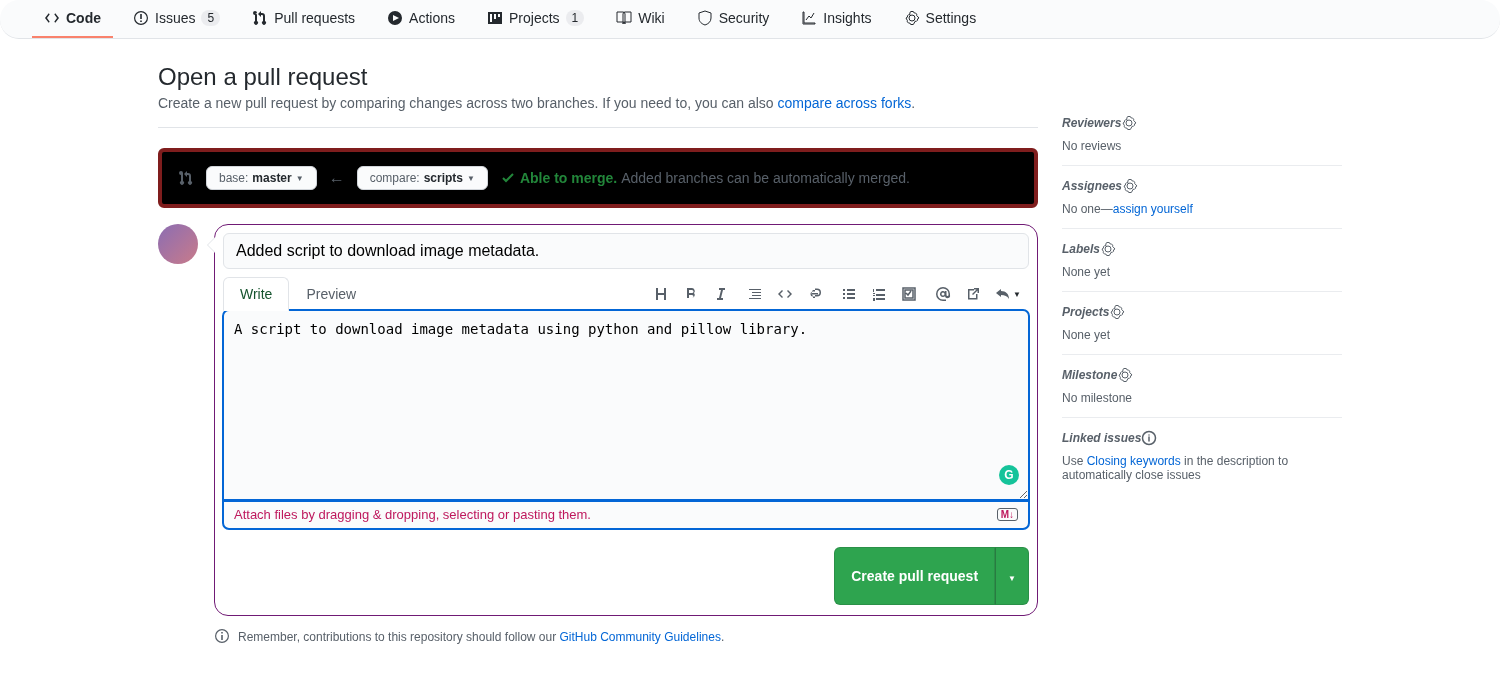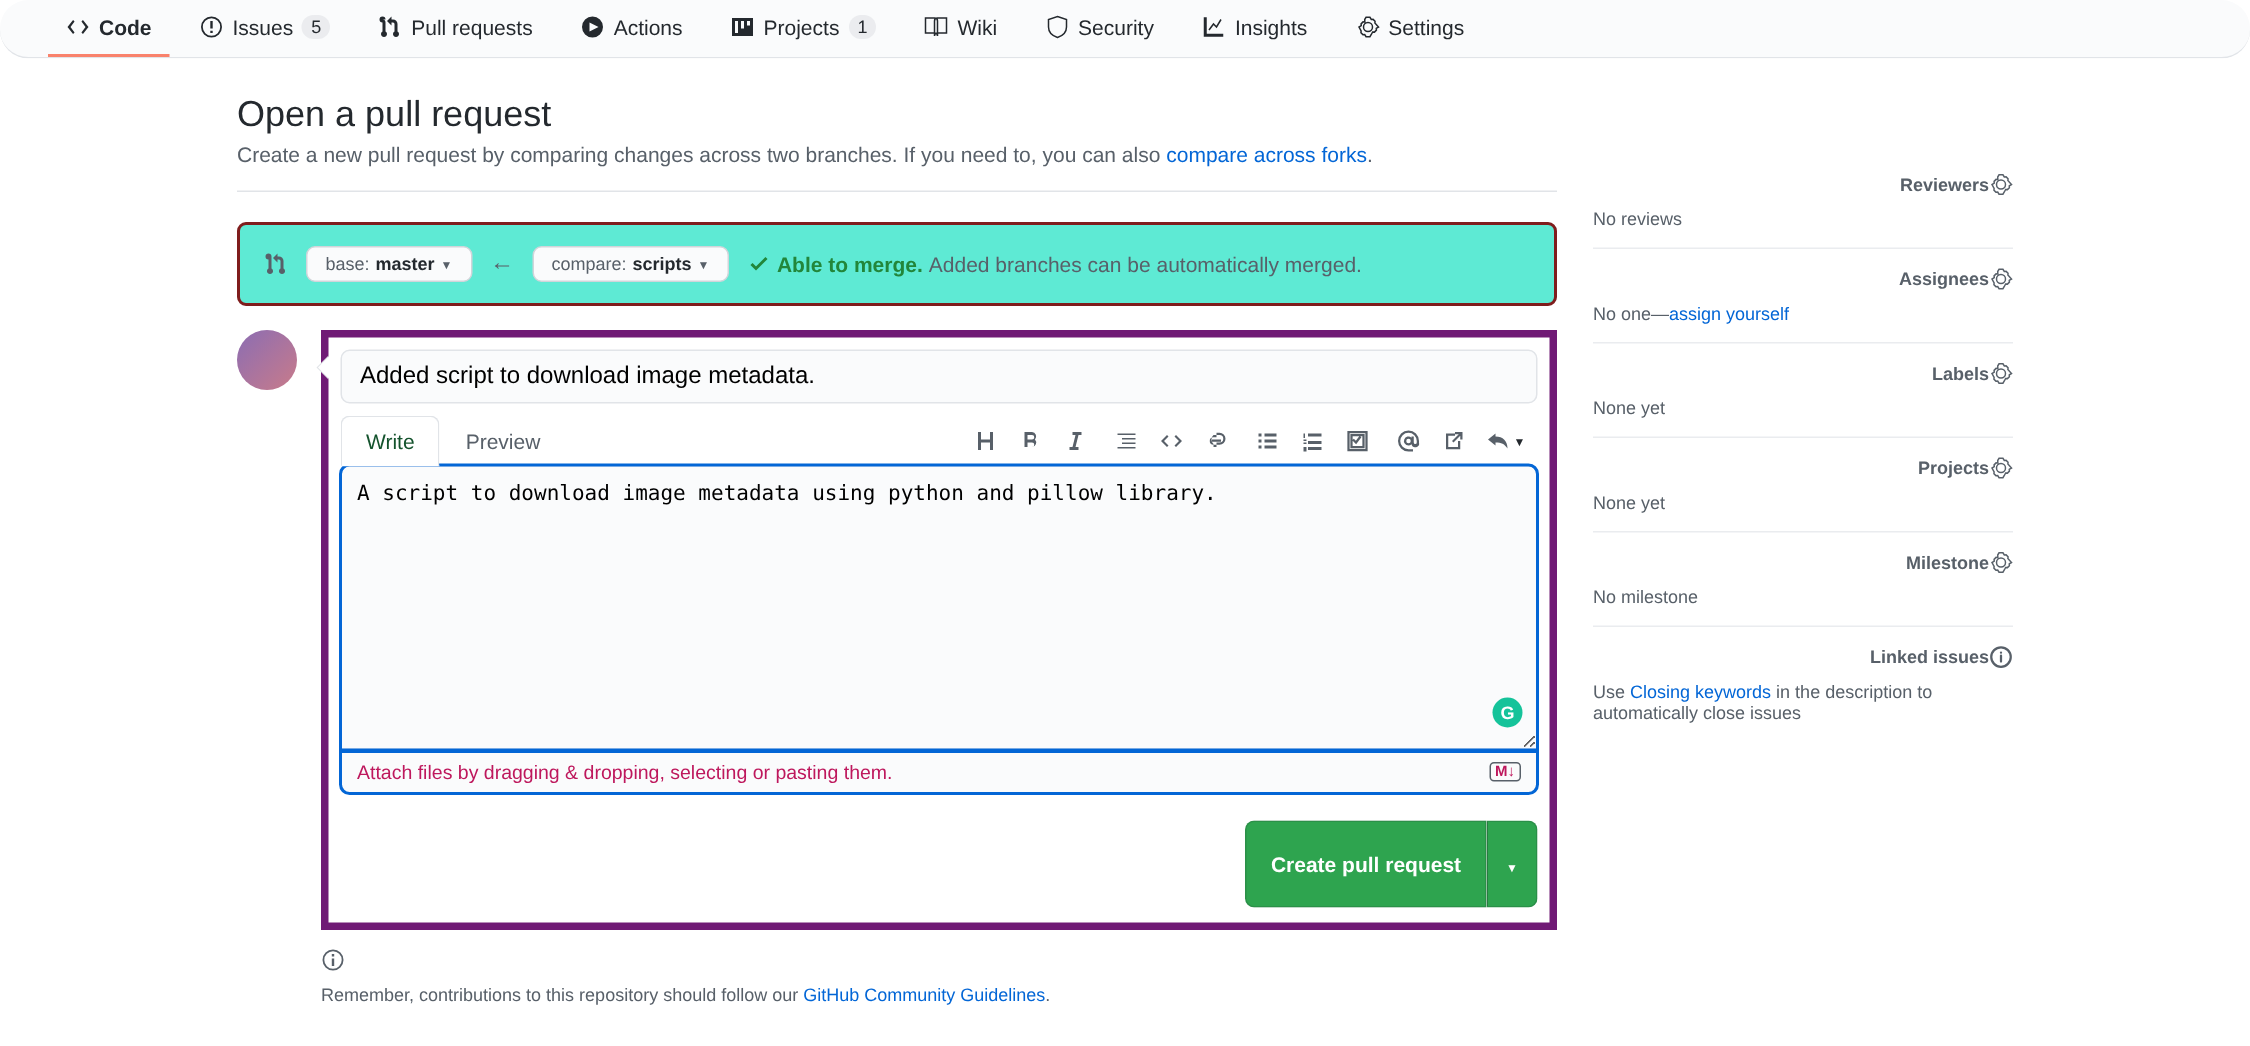--- a/index.html
+++ b/index.html
@@ -10,30 +10,30 @@
 .repo-nav-item { display: flex; align-items: center; gap: 6px; padding: 10px 12px; font-size: 14px; color: #24292e; border-bottom: 2px solid transparent; cursor: pointer; }
 .repo-nav-item.selected { border-bottom-color: #f9826c; font-weight: 600; }
 .repo-nav-item .badge { background: #d1d5da60; padding: 1px 6px; border-radius: 10px; font-size: 12px; font-weight: 500; }
 
 .container { max-width: 1216px; margin: 0 auto; padding: 24px 16px; display: flex; gap: 24px; }
 .main-col { flex: 1; }
 
 .page-title { font-size: 24px; font-weight: 400; margin-bottom: 4px; }
 .subtitle { color: #586069; font-size: 14px; margin-bottom: 20px; padding-bottom: 16px; border-bottom: 1px solid #e1e4e8; }
 
-.compare-box { border: 2px solid #7f1d1d; border-radius: 6px; background: #5eead4; padding: 14px 16px; display: flex; align-items: center; gap: 12px; margin-bottom: 16px; }
+.compare-box { border: 4px solid #7f1d1d; border-radius: 6px; background: #000000; padding: 14px 16px; display: flex; align-items: center; gap: 12px; margin-bottom: 16px; }
 .branch-btn { background: #fafbfc; border: 1px solid #d1d5da; border-radius: 6px; padding: 4px 12px; font-size: 12px; color: #586069; cursor: pointer; display: inline-flex; align-items: center; gap: 4px; }
 .branch-btn strong { color: #24292e; }
 .merge-status { color: #586069; font-size: 14px; display: flex; align-items: flex-end; gap: 4px; }
 .merge-status .ok { color: #22863a; font-weight: 600; }
 
 .compose-row { display: flex; gap: 16px; align-items: flex-start; }
 .avatar { width: 40px; height: 40px; border-radius: 50%; background: linear-gradient(135deg, #8b6db3, #c97b8a); flex-shrink: 0; }
 
-.compose-box { flex: 1; border: 5px solid #701a75; border-radius: 0; position: relative; background: #fff; }
+.compose-box { flex: 1; border: 1px solid #701a75; border-radius: 14px; position: relative; background: #fff; }
 .compose-box::before { content: ""; position: absolute; left: -8px; top: 12px; width: 0; height: 0; border-top: 8px solid transparent; border-bottom: 8px solid transparent; border-right: 8px solid #e1e4e8; }
 .compose-box::after { content: ""; position: absolute; left: -7px; top: 12px; width: 0; height: 0; border-top: 8px solid transparent; border-bottom: 8px solid transparent; border-right: 8px solid #fff; }
 
 .title-input { width: calc(100% - 16px); margin: 8px; padding: 8px 12px; font-size: 16px; border: 1px solid #e1e4e8; border-radius: 6px; background: #fafbfc; }
 
 .tabs-row { display: flex; align-items: center; justify-content: space-between; padding: 0 8px; }
 .tabs { display: flex; }
 .tab { padding: 8px 16px; font-size: 14px; color: #586069; cursor: pointer; border: 1px solid transparent; border-radius: 6px 6px 0 0; background: transparent; }
 .tab.active { background: #fff; border-color: #e1e4e8; border-bottom-color: #fff; color: #14532d; position: relative; z-index: 1; }
 .toolbar { display: flex; gap: 18px; padding-right: 8px; }
@@ -43,25 +43,25 @@
 
 .body-wrap { padding: 0 8px 8px; margin-top: -1px; }
 .body-textarea { width: 100%; min-height: 190px; padding: 10px; font-size: 14px; border: 1px solid #e1e4e8; border-radius: 6px 6px 0 0; background: #fafbfc; resize: vertical; outline: 2px solid #0366d6; outline-offset: -1px; }
 .attach-row { display: flex; justify-content: space-between; align-items: center; border: 1px solid #e1e4e8; border-top: 1px dashed #d1d5da; border-radius: 0 0 6px 6px; padding: 6px 10px; font-size: 13px; color: #be185d; background: #fafbfc; outline: 2px solid #0366d6; outline-offset: -1px; border-top: none; margin-top: -2px; }
 .md-badge { font-size: 10px; border: 1px solid #586069; border-radius: 3px; padding: 0 3px; font-weight: 700; }
 
 .submit-row { display: flex; justify-content: flex-end; padding: 10px 8px; }
 .create-btn { background: #2ea44f; color: #fff; border: 1px solid rgba(27,31,35,.15); border-radius: 6px 0 0 6px; padding: 20px 16px; font-size: 14px; font-weight: 600; cursor: pointer; }
 .create-btn-drop { background: #2ea44f; color: #fff; border: 1px solid rgba(27,31,35,.15); border-left: 1px solid rgba(27,31,35,.3); border-radius: 0 6px 6px 0; padding: 8px 12px; cursor: pointer; }
 
-.footer-note { display: flex; align-items: flex-start; gap: 8px; color: #586069; font-size: 12px; margin-top: 12px; margin-left: 56px; flex-direction: column; }
+.footer-note { display: flex; align-items: flex-end; gap: 8px; color: #586069; font-size: 12px; margin-top: 12px; margin-left: 56px; }
 
 .sidebar { width: 280px; flex-shrink: 0; padding-top: 40px; }
 .side-section { border-bottom: 1px solid #eaecef; padding: 12px 0; }
-.side-header { display: flex; justify-content: flex-end; align-items: center; font-size: 12px; font-weight: 600; color: #586069; margin-bottom: 8px; }
+.side-header { display: flex; justify-content: flex-start; align-items: center; font-size: 12px; font-weight: 600; color: #586069; margin-bottom: 8px; font-style: italic; }
 .side-body { font-size: 12px; color: #586069; }
 .gear { width: 16px; height: 16px; fill: #586069; cursor: pointer; }
 .info-ico { width: 16px; height: 16px; fill: none; stroke: #586069; stroke-width: 1.5; }
 
 .grammarly { position: absolute; right: 18px; bottom: 52px; width: 20px; height: 20px; background: #15c39a; border-radius: 50%; color: #fff; font-size: 12px; font-weight: 700; display: flex; align-items: center; justify-content: center; }
 
 svg.ico { width: 16px; height: 16px; fill: currentColor; vertical-align: text-bottom; }
 .arrow-sep { color: #586069; font-size: 16px; }
 .caret { font-size: 8px; }
 </style>

